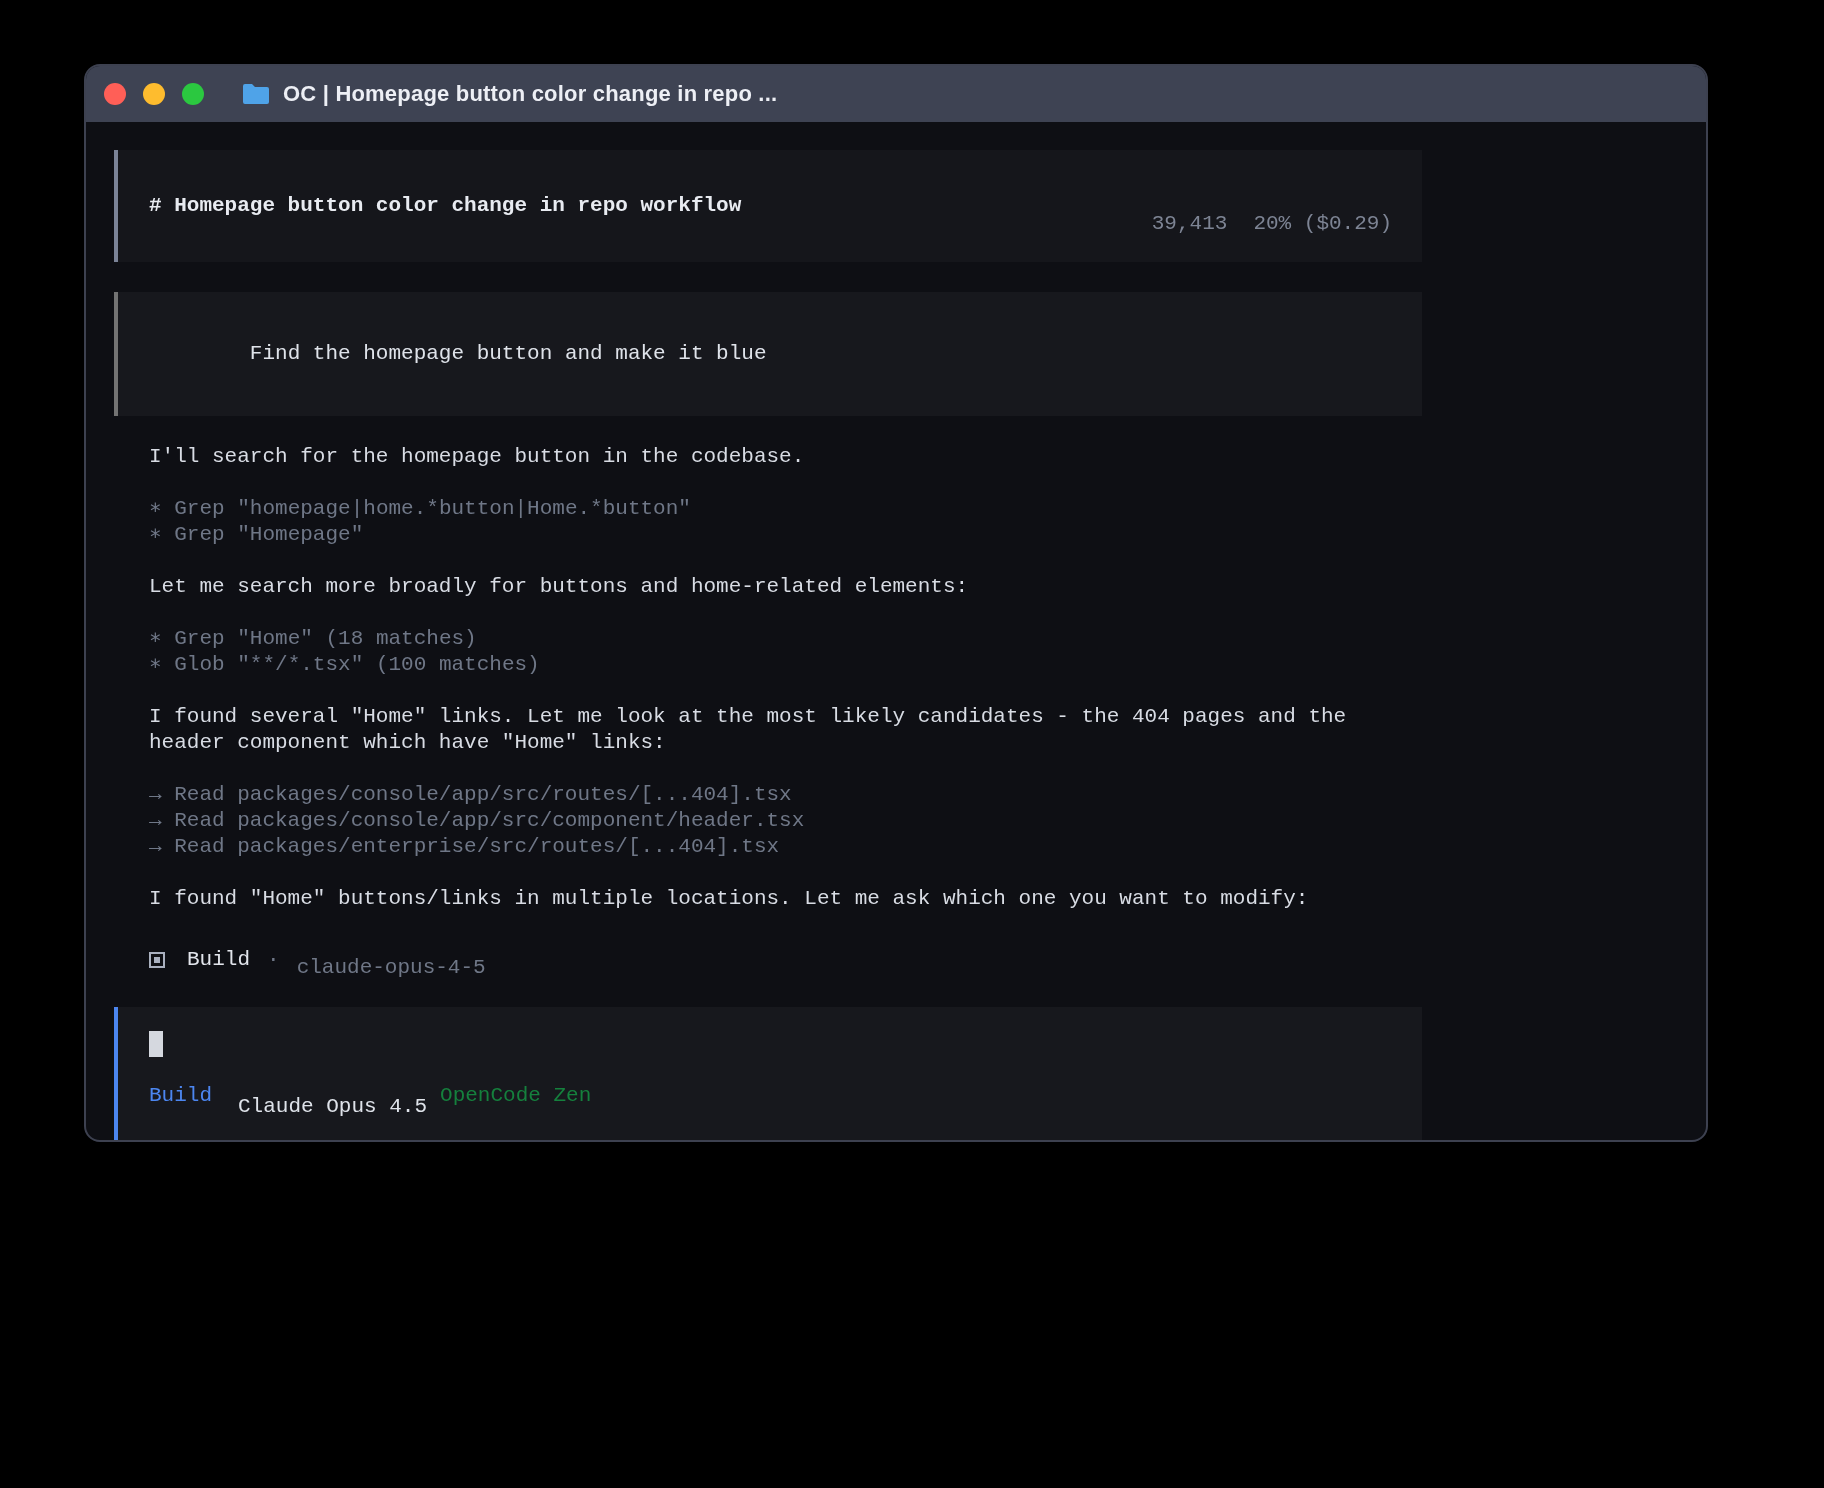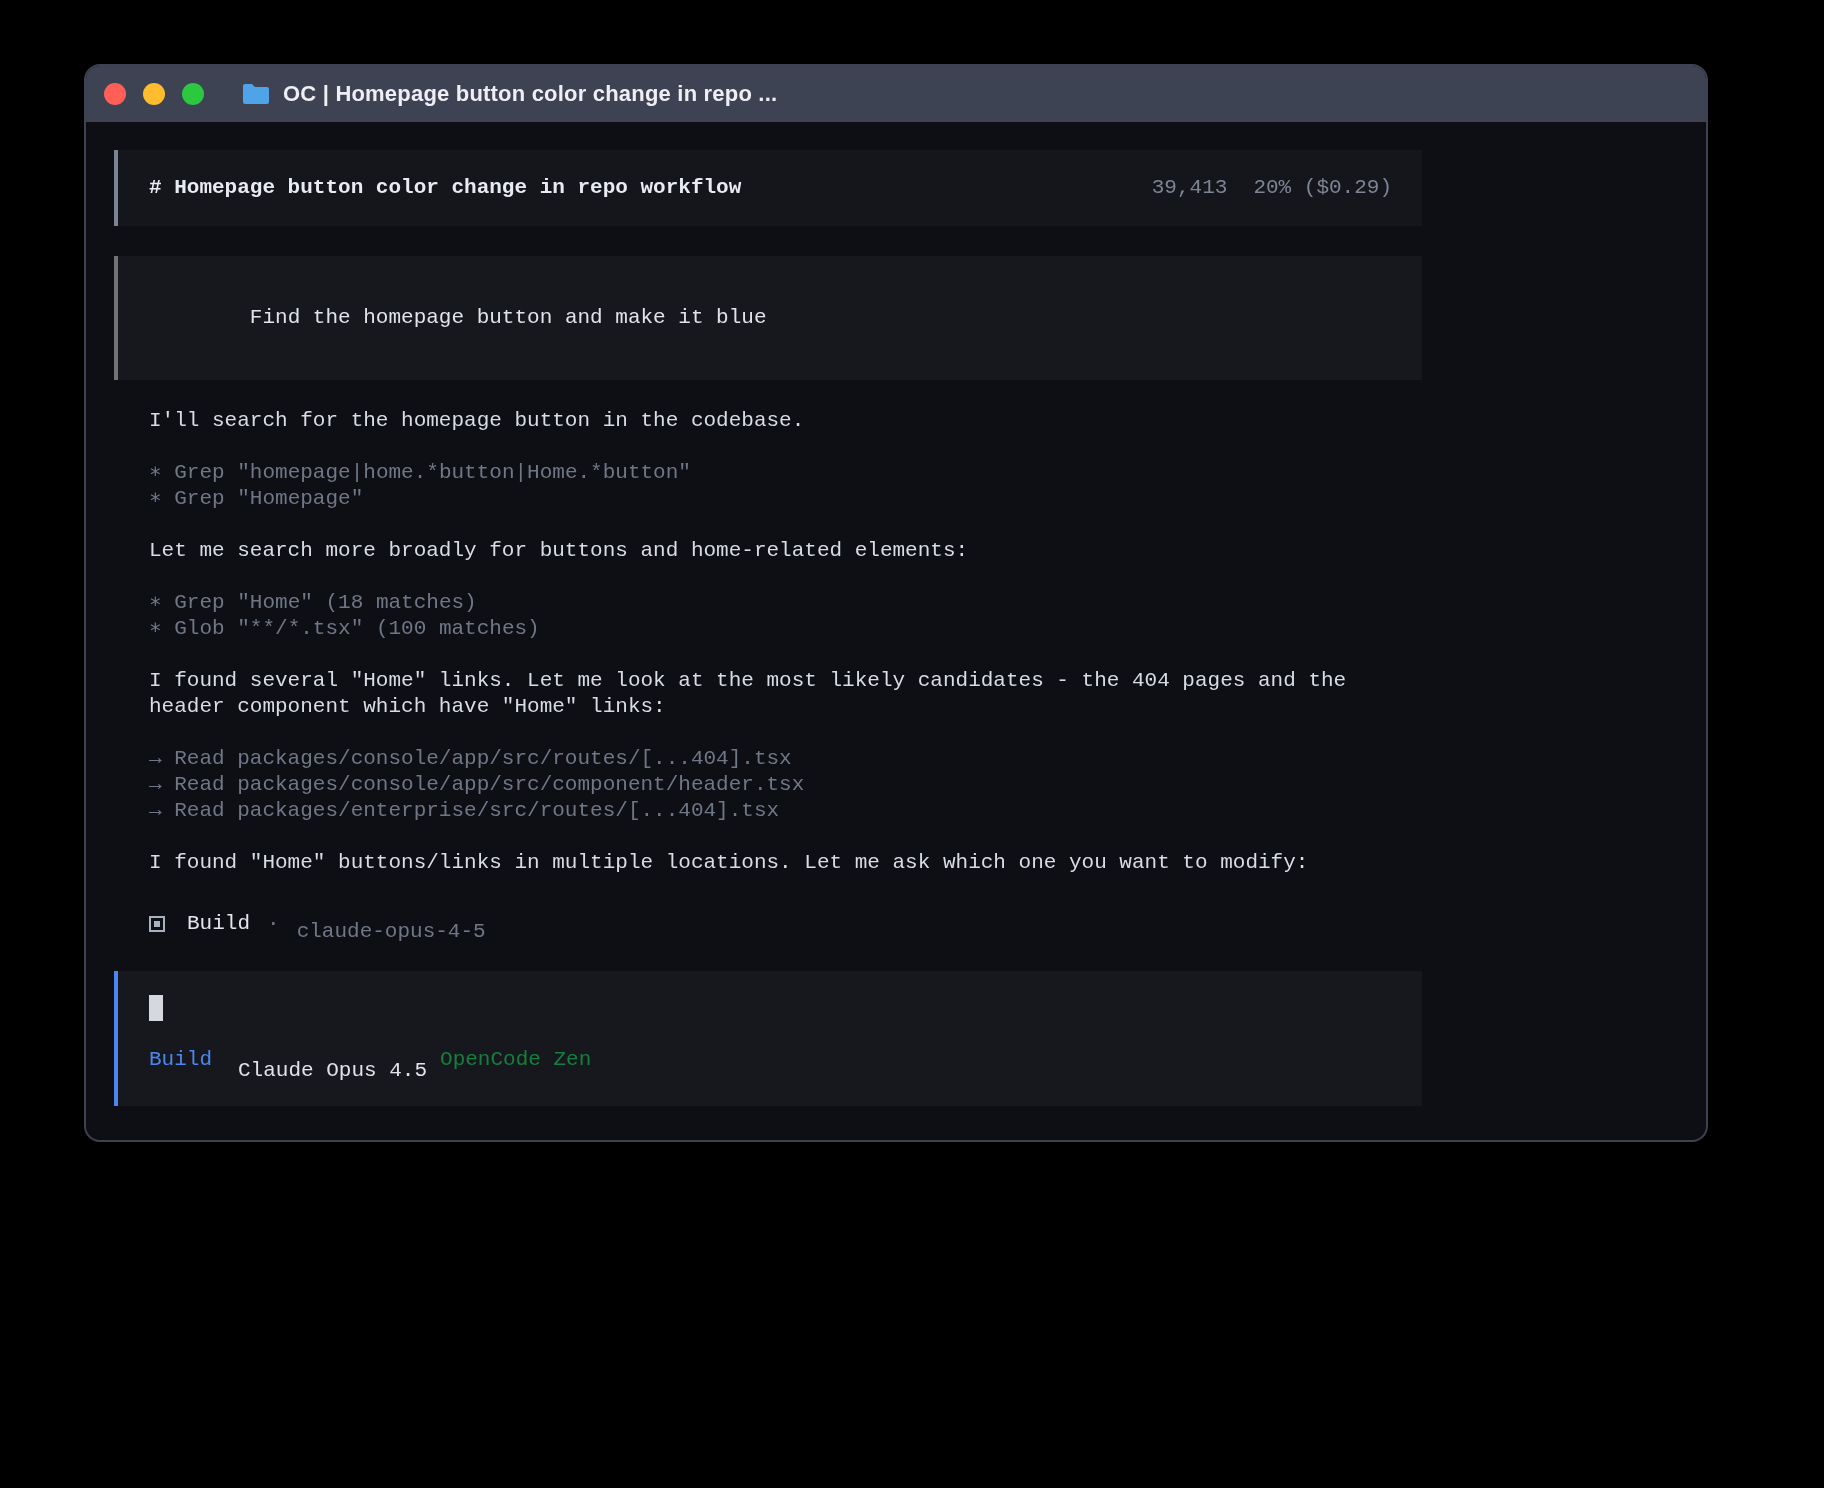--- a/index.html
+++ b/index.html
@@ -28,21 +28,21 @@
     width:1336px;
   }
   .column { width:1308px; }
 
   .session-header {
     background:#15161b; border-left:4px solid #7b8397;
     padding:25px 30px 25px 31px; display:flex; justify-content:space-between; align-items:center;
     margin-bottom:30px;
   }
   .session-title { font-weight:700; color:#e8ebf1; white-space:pre; }
-  .session-stats { color:#7d8494; display:flex; gap:26px; white-space:pre; }
+  .session-stats { color:#7d8494; display:flex; gap:26px; white-space:pre;margin-top:36px; }
 
   .user-block {
     background:#17181d; border-left:4px solid #737373;
     padding:23px 30px 23px 31px; margin-bottom:28px; color:#dfe3ea; white-space:pre;
   }
 
   .line { margin-left:35px; white-space:pre-wrap; }
   .muted { color:#6f7787; }
   .gap { margin-top:26px; }
 

